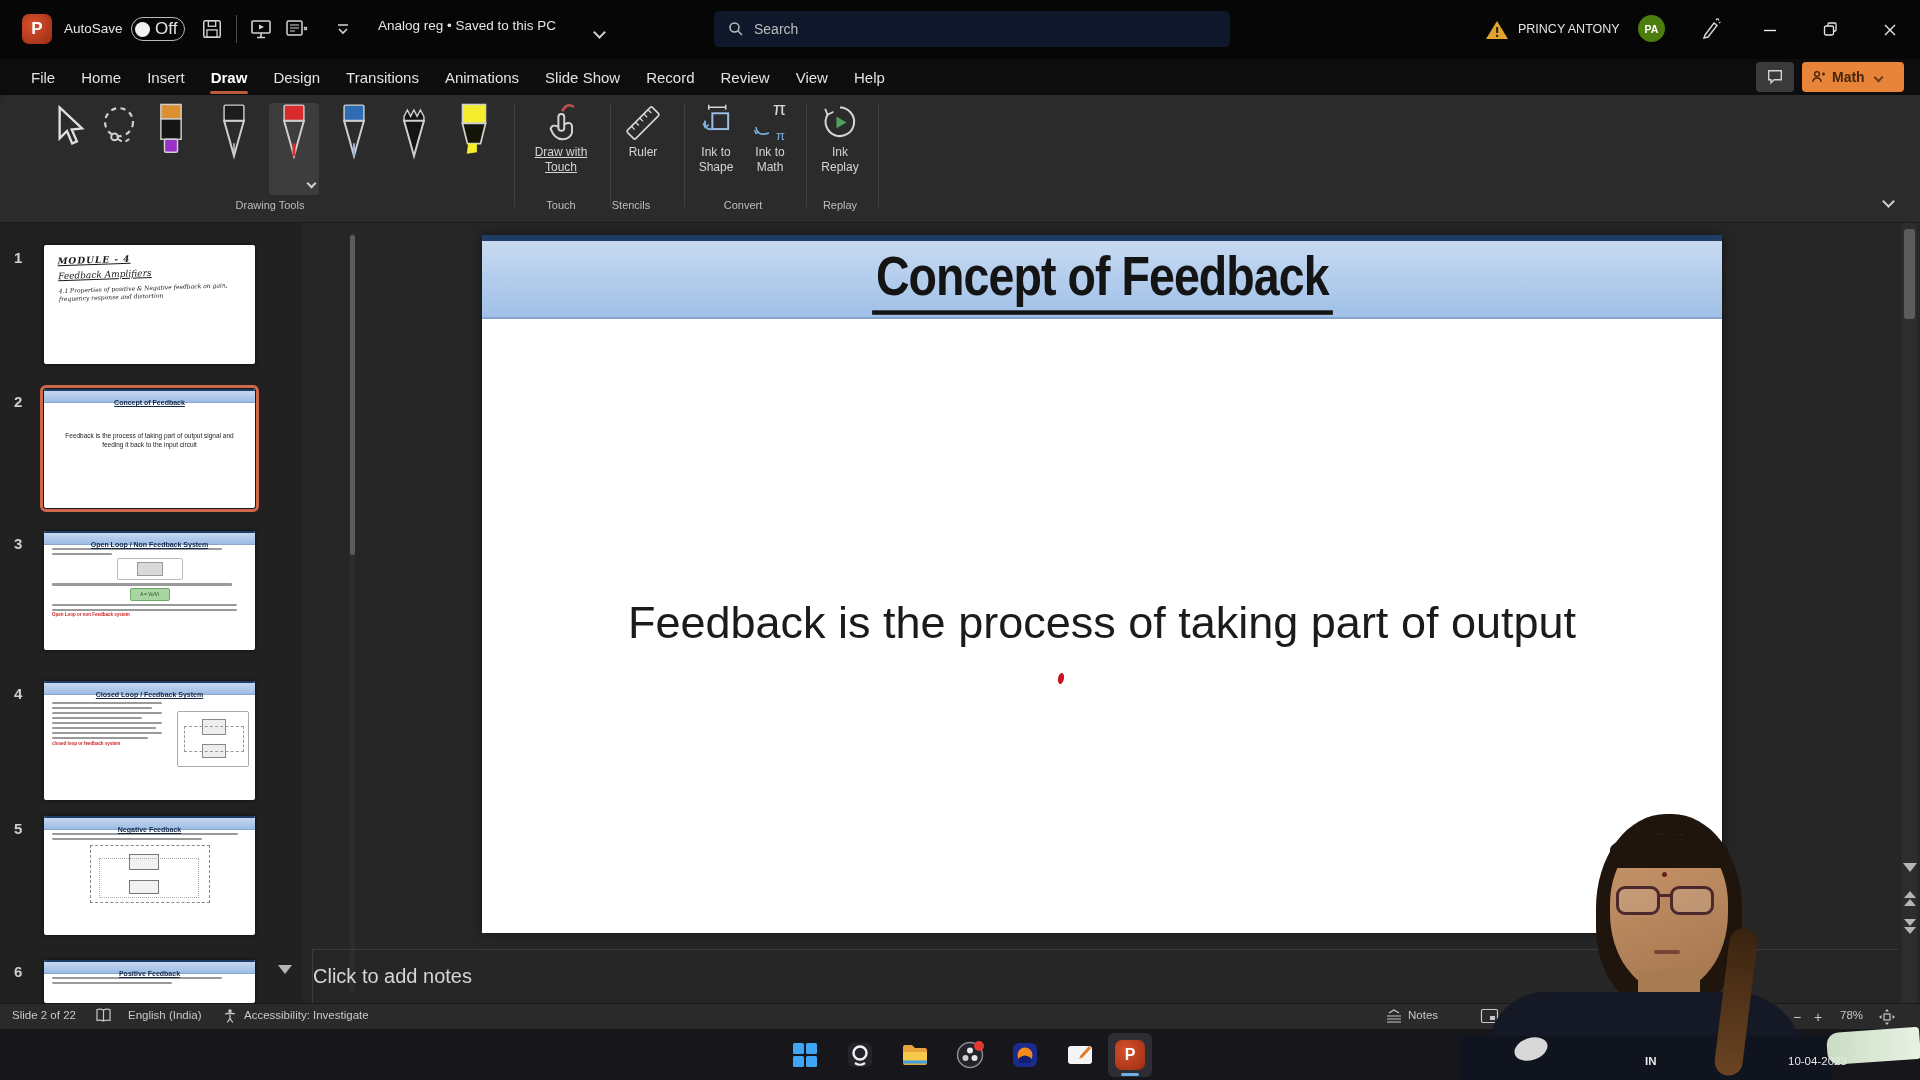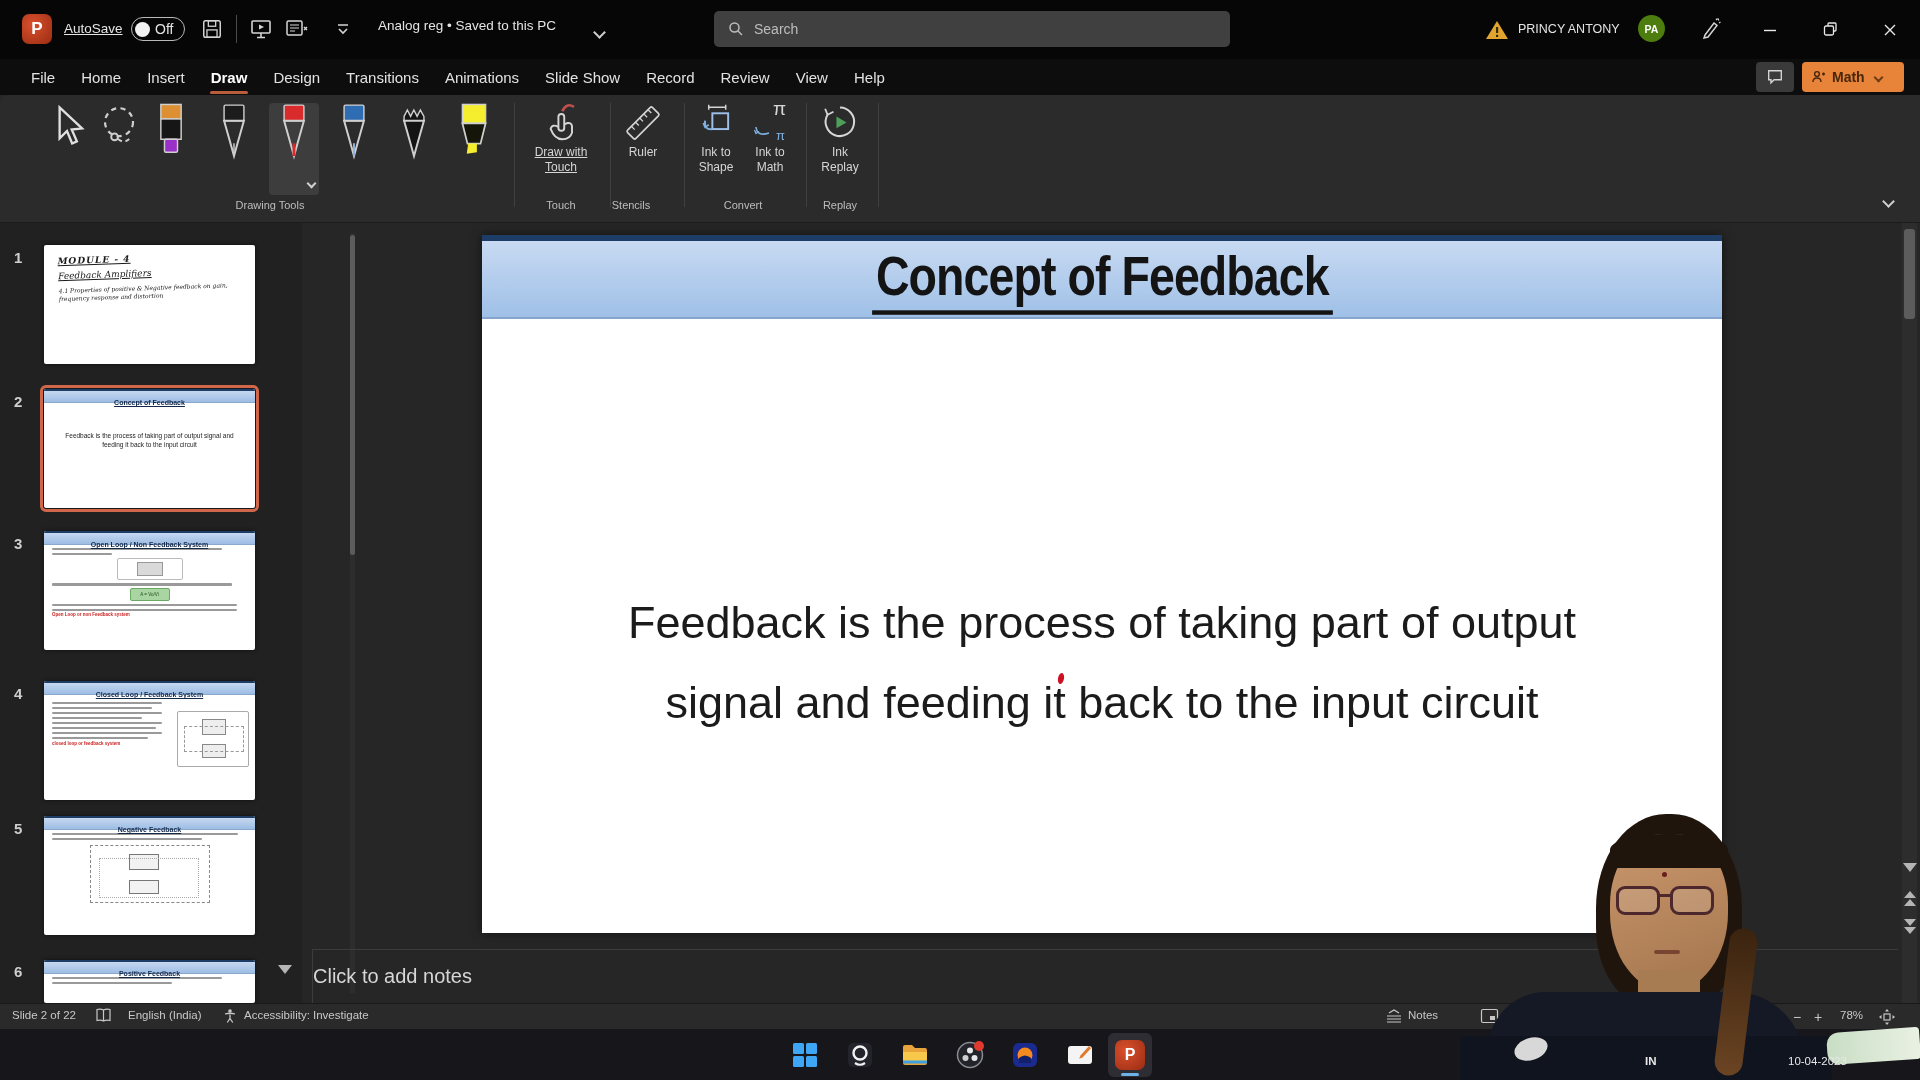--- a/index.html
+++ b/index.html
@@ -7,24 +7,24 @@
   body { font-family:"Liberation Sans", sans-serif; }
   .app { position:relative; width:1920px; height:1080px; background:#262626; overflow:hidden; }
   .abs { position:absolute; }
 
   
   .titlebar { position:absolute; left:0; top:0; width:1920px; height:59px; background:#060606; color:#e8e8e8; z-index:20; }
   .ppt-logo { position:absolute; left:22px; top:14px; width:30px; height:30px; border-radius:7px; background:radial-gradient(circle at 35% 35%, #d8502c, #9b2c13); color:#fff; font-weight:bold; font-size:17px; display:flex; align-items:center; justify-content:center; }
   .tb-text { font-size:13.5px; color:#e4e4e4; }
   .toggle { position:absolute; left:131px; top:17px; width:54px; height:24px; border:1.5px solid #b9b9b9; border-radius:13px; display:flex; align-items:center; }
   .knob { width:15px; height:15px; border-radius:50%; background:#f2f2f2; margin-left:3px; }
-  .toggle .tb-text { font-size:14px; margin-left:5px; }
+  .toggle .tb-text { font-size:17px; margin-left:5px; }
   .tb-icon { position:absolute; top:16px; width:26px; height:26px; display:flex; align-items:center; justify-content:center; }
   .divider-v { position:absolute; top:15px; width:1px; height:28px; background:#4a4a4a; }
-  .search-pill { position:absolute; left:714px; top:11px; width:516px; height:36px; background:#404040; border-radius:5px; display:flex; align-items:center; color:#bdbdbd; font-size:14px; }
+  .search-pill { position:absolute; left:714px; top:11px; width:516px; height:36px; background:#0f172a; border-radius:5px; display:flex; align-items:center; color:#bdbdbd; font-size:14px; }
   .win-ctl { position:absolute; top:0; width:56px; height:59px; display:flex; align-items:center; justify-content:center; }
   .pa-badge { position:absolute; left:1638px; top:15px; width:27px; height:27px; border-radius:50%; background:#4d7c0f; color:#fff; font-size:10.5px; font-weight:bold; display:flex; align-items:center; justify-content:center; }
 
   
   .menubar { position:absolute; left:0; top:59px; width:1920px; height:36px; background:#0d0d0d; display:flex; align-items:center; z-index:20; }
   .tab { position:relative; color:#e2e2e2; font-size:15px; padding:7px 13px; cursor:default; }
   .tab.active { color:#ffffff; font-weight:bold; }
   .tab.active::after { content:""; position:absolute; left:12px; right:12px; bottom:-1px; height:3px; border-radius:2px; background:#b85c3c; }
   .comments-btn { position:absolute; left:1756px; top:62px; width:38px; height:30px; background:#3a3a3a; border-radius:4px; display:flex; align-items:center; justify-content:center; z-index:21; }
   .share-btn { position:absolute; left:1802px; top:62px; width:102px; height:30px; background:#e8833a; border-radius:4px; display:flex; align-items:center; color:#47260a; font-size:14px; font-weight:bold; z-index:21; }
@@ -84,21 +84,21 @@
 </style>
 </head>
 <body>
 
 <div class="app">
 
   <div class="titlebar">
     <div class="ppt-logo">
         <span>P</span>
       </div>
-    <span class="tb-text abs" style="left:64px;top:21px;text-decoration:underline;">AutoSave</span>
+    <span class="tb-text abs" style="left:64px;top:21px;">AutoSave</span>
     <div class="toggle">
       <div class="knob"></div>
       <span class="tb-text">Off</span>
     </div>
     <div class="tb-icon" style="left:199px;">
       <svg width="22" height="22" viewBox="0 0 24 24">
           <rect x="3" y="3" width="18" height="18" rx="2" fill="none" stroke="#d5d5d5" stroke-width="1.6"></rect>
           <rect x="8" y="3" width="8" height="6" fill="none" stroke="#d5d5d5" stroke-width="1.4"></rect>
           <rect x="6.5" y="13" width="11" height="8" fill="none" stroke="#d5d5d5" stroke-width="1.4"></rect>
         </svg>
@@ -417,21 +417,20 @@
           <div class="tri down"></div>
         </div>
     </div>
 
     <div class="slide-sheet">
       <div class="slide-header">
         <span class="slide-title">Concept of Feedback</span>
       </div>
       <div class="slide-body">
         <div>Feedback is the process of taking part of output</div>
-        <div>signal and feeding it back to the input circuit</div>
       </div>
       <div class="abs" style="left:576px;top:438px;width:6px;height:11px;background:#cc1122;border-radius:50%;transform:rotate(12deg);"></div>
     </div>
 
     <div class="notes-bar">
       <span>Click to add notes</span>
     </div>
 
     <div class="vsb" style="left:1902px;top:0;width:15px;height:780px;">
       <div class="vsb-thumb" style="left:2px;top:6px;width:11px;height:90px;"></div>

